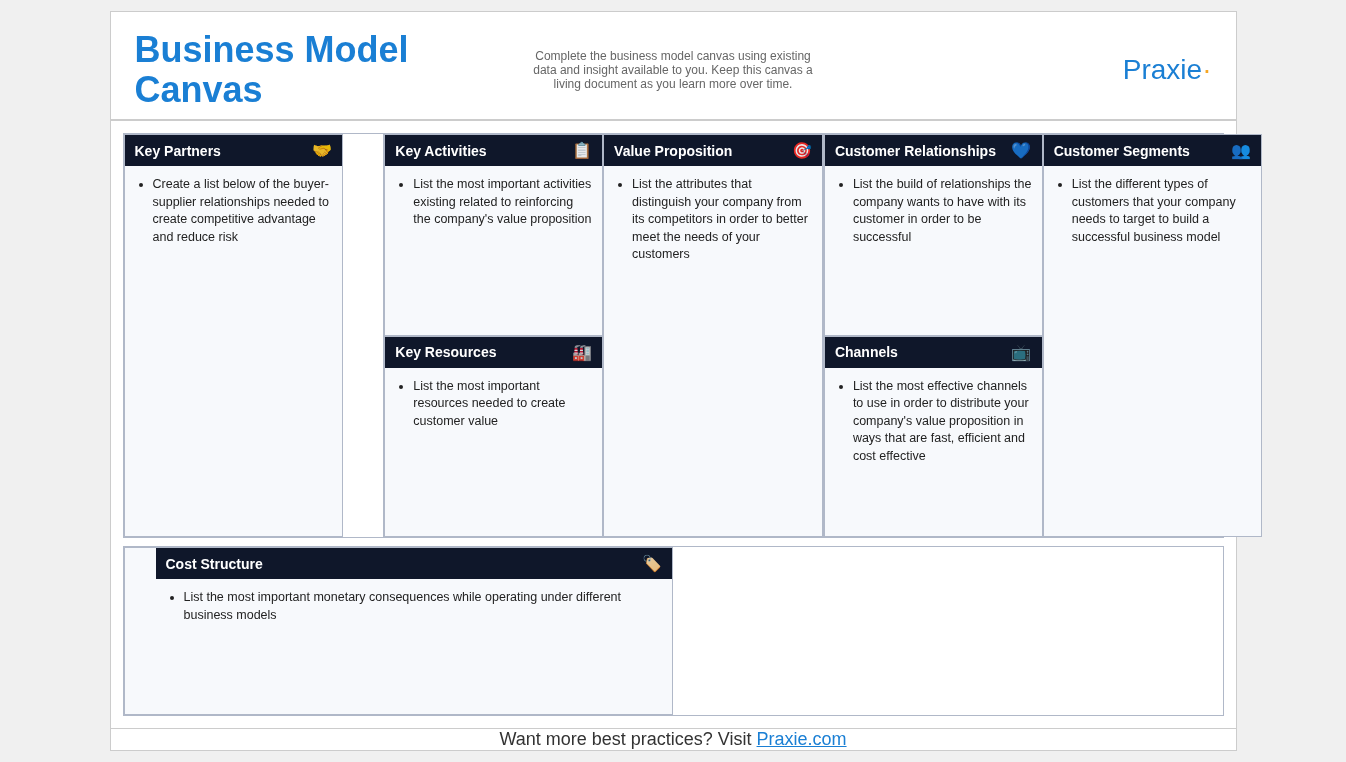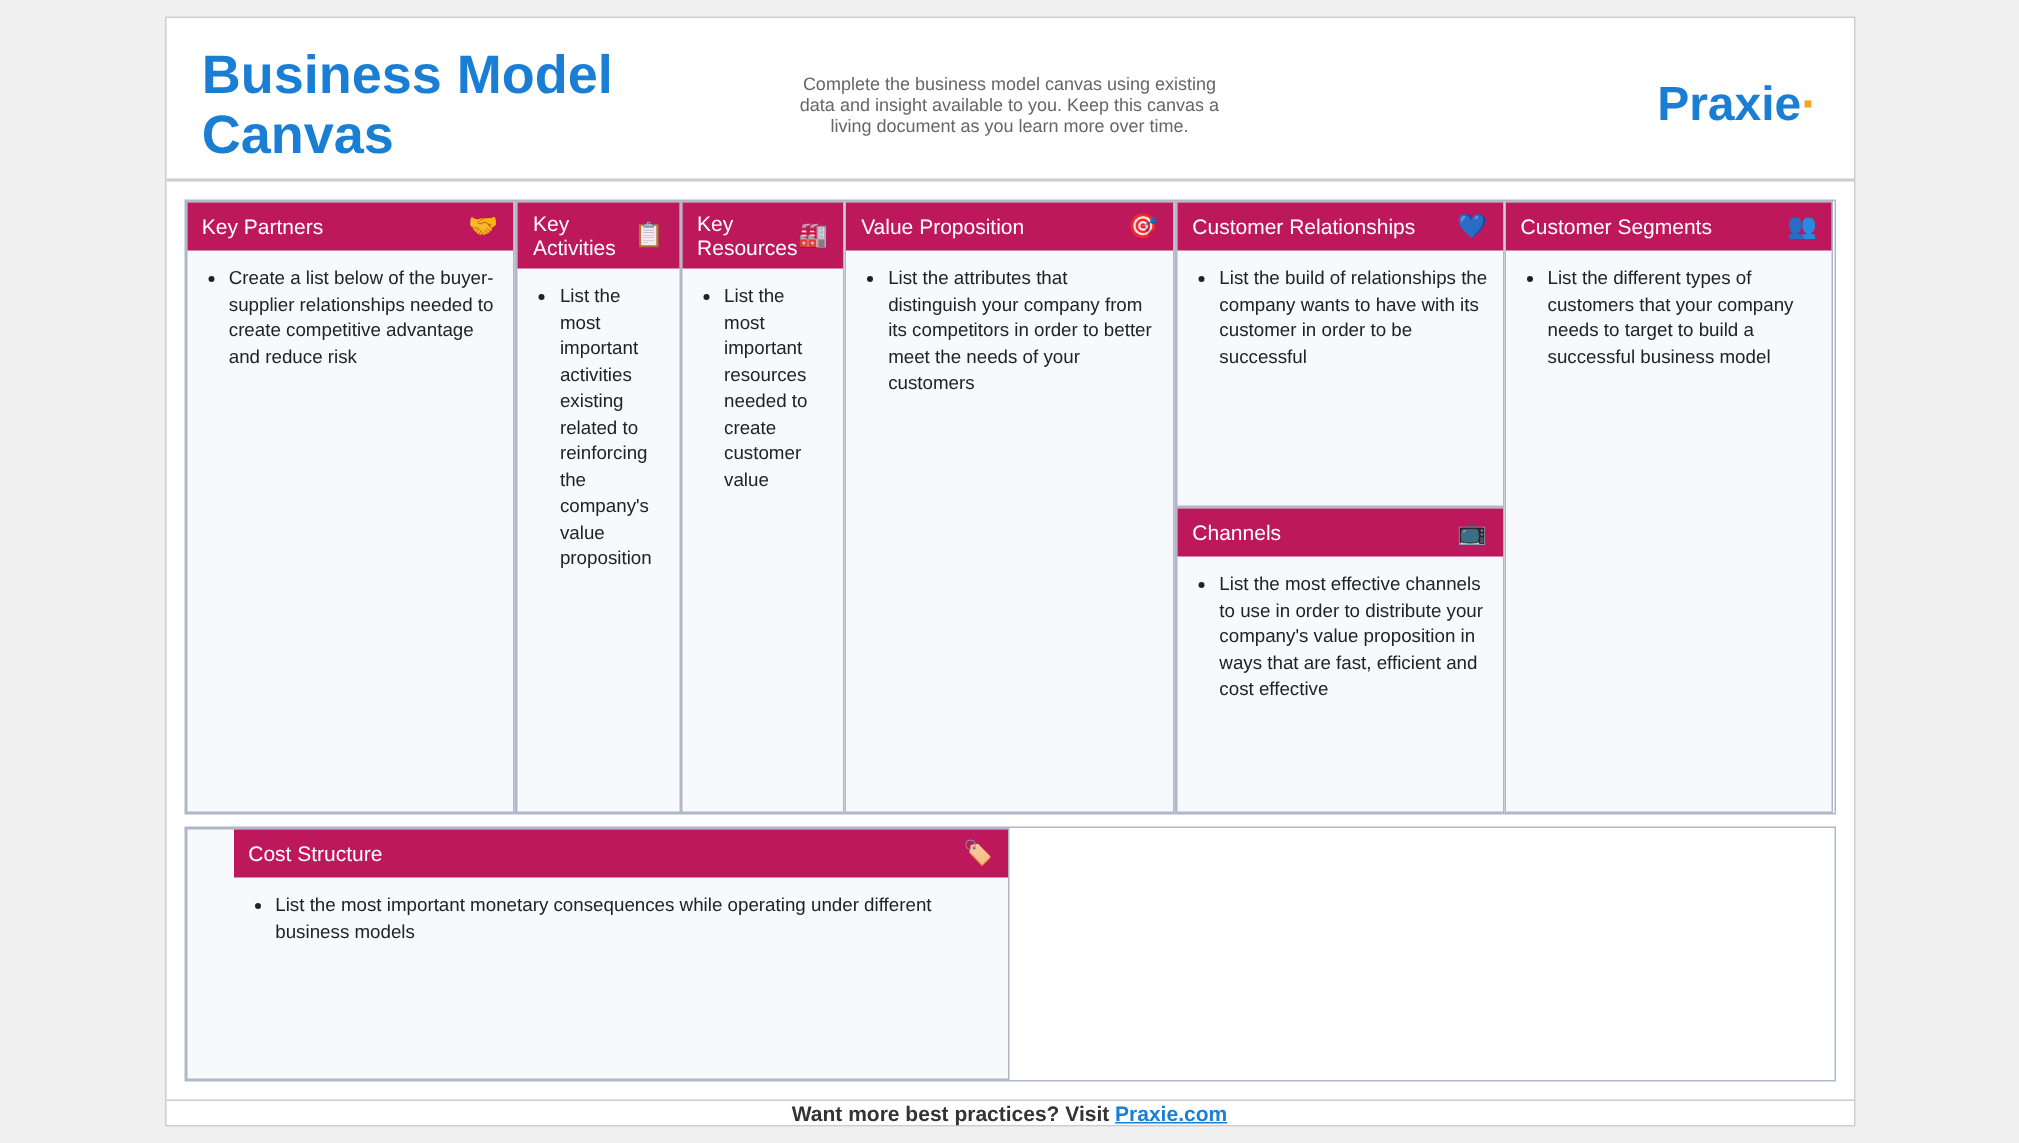--- a/index.html
+++ b/index.html
@@ -42,22 +42,22 @@
       font-size: 12px;
       color: #666;
       max-width: 300px;
       margin: 0 auto;
     }
     .header-logo {
       flex: 1;
       text-align: right;
     }
     .logo-text {
-      font-size: 32px;
-      font-weight: bold;
+      font-size: 28px;
+      font-weight: normal;
       color: #1a7fd4;
       margin-left: 44px;
     }
     .logo-dot {
       color: #f5a623;
     }
     .canvas-body {
       flex: 1;
       padding: 12px;
       display: flex;
@@ -75,23 +75,23 @@
       border: 1px solid #b0b8c8;
       min-height: 170px;
     }
     .cell {
       border: 1px solid #b0b8c8;
       display: flex;
       flex-direction: column;
       background: #f7f9fc;
     }
     .cell-header {
-      background: #be185d;
+      background: #0f172a;
       color: #fff;
-      font-weight: normal;
+      font-weight: bold;
       font-size: 14px;
       padding: 6px 10px;
       display: flex;
       align-items: center;
       justify-content: space-between;
     }
     .cell-header-icon {
       font-size: 16px;
       opacity: 0.9;
     }
@@ -135,24 +135,23 @@
       flex: 0 0 50%;
       border-right: 1px solid #b0b8c8;
       padding-left: 31px;
     }
     .revenue-streams-cell {
       flex: 0 0 50%;
     }
 
     .footer {
       text-align: center;
-      font-size: 14px;
+      font-size: 18px;
       color: #333;
       border-top: 1px solid #ccc;
-      font-weight: bold;
     }
     .footer a {
       color: #1a7fd4;
     }
   </style>
 </head>
 <body>
 
 <div class="page-wrapper">
 
@@ -177,21 +176,21 @@
           <span>Key Partners</span>
           <span class="cell-header-icon">🤝</span>
         </div>
         <div class="cell-content">
           <ul>
             <li>Create a list below of the buyer-supplier relationships needed to create competitive advantage and reduce risk</li>
           </ul>
         </div>
       </div>
 
-      <div class="col-key-activities-resources" style="display:flex;flex-direction:row;flex:0 0 20%;">
+      <div class="col-key-activities-resources" style="display:flex;flex-direction:column;flex:0 0 20%;margin-left:40px;">
 
         <div class="cell key-activities-cell" style="flex:1;border-bottom:1px solid #b0b8c8;">
           <div class="cell-header">
             <span>Key Activities</span>
             <span class="cell-header-icon">📋</span>
           </div>
           <div class="cell-content">
             <ul>
               <li>List the most important activities existing related to reinforcing the company's value proposition</li>
             </ul>

